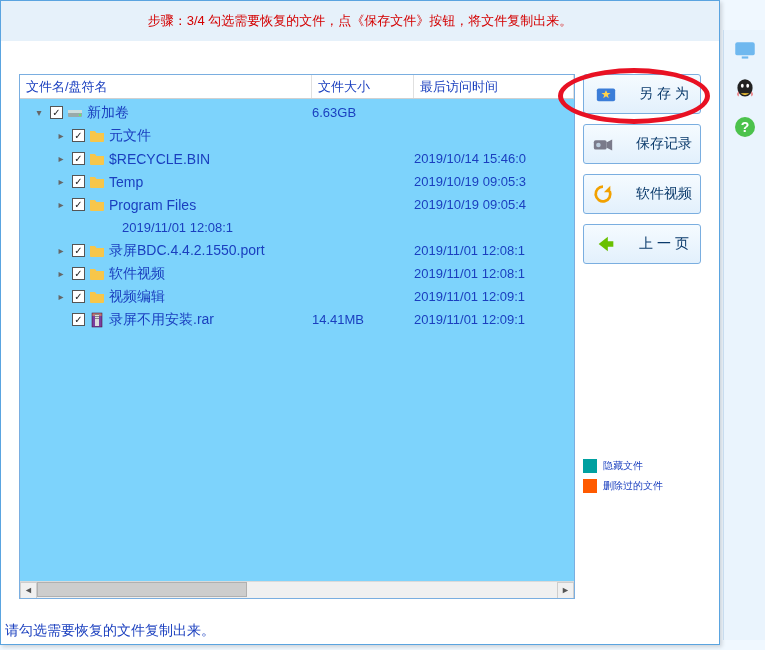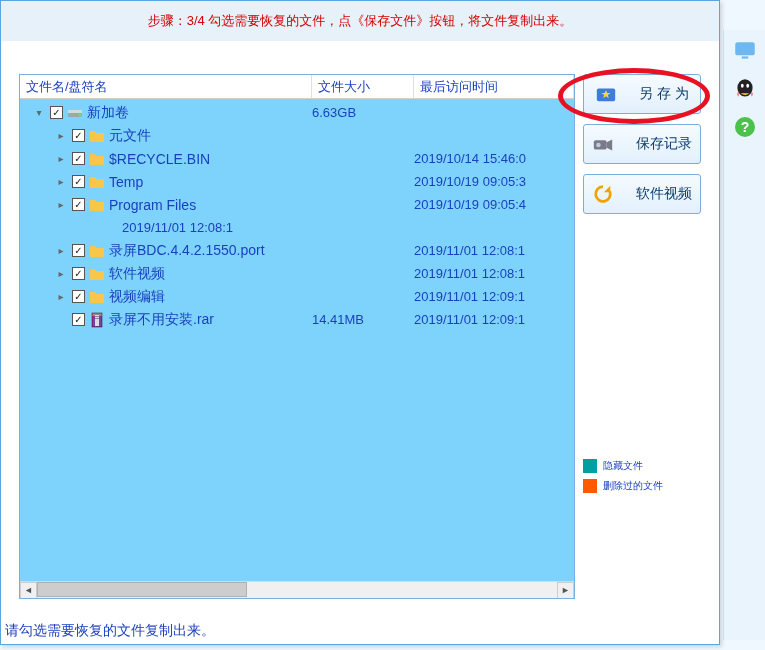--- a/index.html
+++ b/index.html
@@ -227,20 +227,26 @@
           </svg>
         <span>保存记录</span>
       </div>
       <div class="btn">
         <svg class="bicn" viewBox="0 0 24 24">
             <path d="M12 4a8 8 0 1 0 7.4 5" fill="none" stroke="#f2a100" stroke-width="3"></path>
             <polygon points="20,3 20,10 13,10" fill="#f2a100"></polygon>
           </svg>
         <span>软件视频</span>
       </div>
+      <div class="btn">
+        <svg class="bicn" viewBox="0 0 24 24">
+            <polygon points="14,4 4,12 14,20 14,15 20,15 20,9 14,9" fill="#6ac000"></polygon>
+          </svg>
+        <span>上 一 页</span>
+      </div>
 
       <div class="legend">
         <div>
           <span class="swatch" style="background:#00a0a0"></span>
           <span>隐藏文件</span>
         </div>
         <div>
           <span class="swatch" style="background:#ff5a00"></span>
           <span>删除过的文件</span>
         </div>

